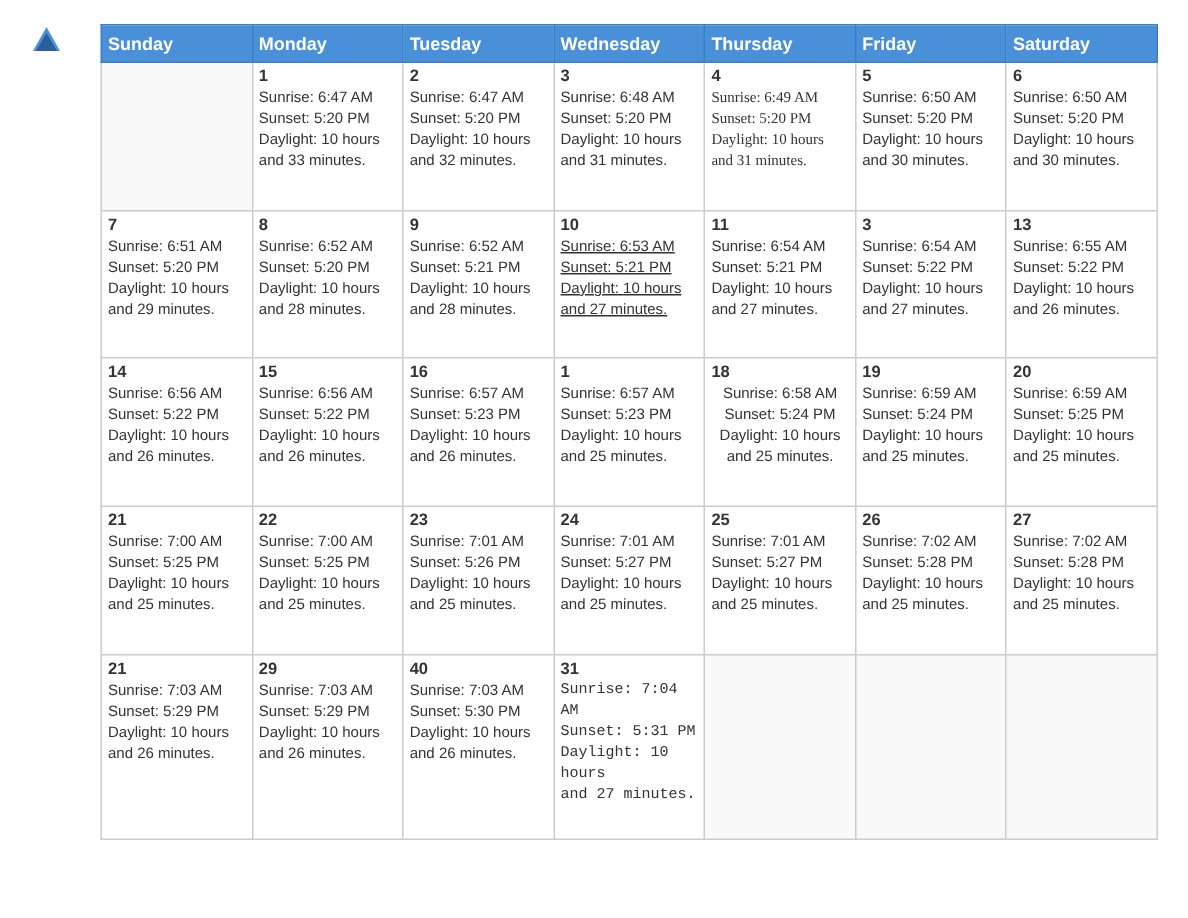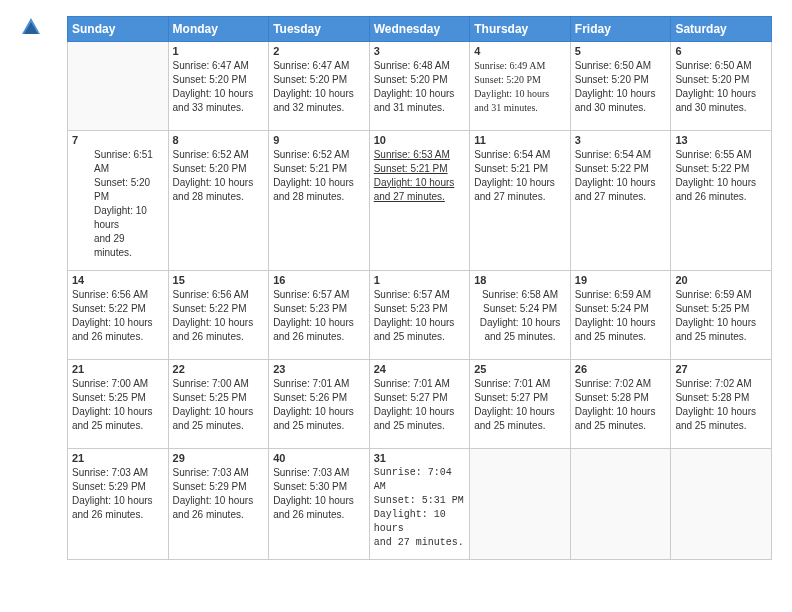--- a/index.html
+++ b/index.html
@@ -175,21 +175,21 @@
             <span class="day-num">6</span>
             <div class="day-info" style="white-space: pre-line;">Sunrise: 6:50 AM
 Sunset: 5:20 PM
 Daylight: 10 hours
 and 30 minutes.</div>
           </td>
         </tr>
         <tr>
           <td>
             <span class="day-num">7</span>
-            <div class="day-info" style="white-space: pre-line; margin-left: 22px;">Sunrise: 6:51 AM
+            <div class="day-info" style="white-space: pre-line;">Sunrise: 6:51 AM
 Sunset: 5:20 PM
 Daylight: 10 hours
 and 29 minutes.</div>
           </td>
           <td>
             <span class="day-num">8</span>
             <div class="day-info" style="white-space: pre-line;">Sunrise: 6:52 AM
 Sunset: 5:20 PM
 Daylight: 10 hours
 and 28 minutes.</div>

